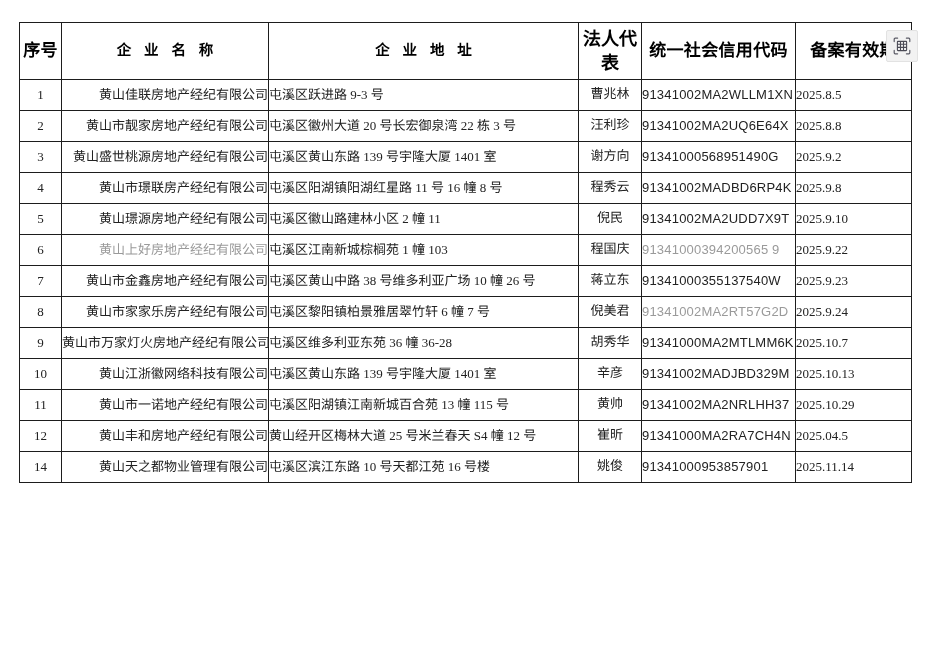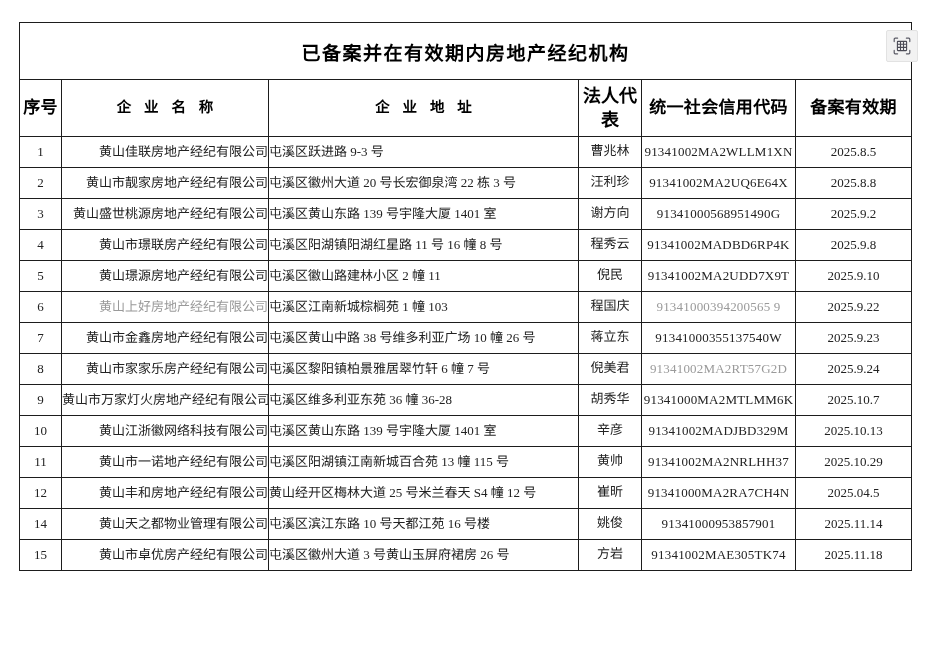--- a/index.html
+++ b/index.html
@@ -91,23 +91,23 @@
     font-size: 13px;
     color: #222;
     line-height: 1.2;
     white-space: nowrap;
     overflow: hidden;
   }
   td.c-idx   { text-align: center; font-size: 12.5px; color: #2a2a2a; }
   td.c-name  { text-align: right;   padding-left: 9px; }
   td.c-addr  { text-align: left;   padding-left: 9px; }
   td.c-rep   { text-align: center; font-family: Liberation Mono, monospace; }
-  td.c-code  { text-align: center; font-size: 12.5px; letter-spacing: 0.2px;
-               font-family: Liberation Serif, serif; }
-  td.c-date  { text-align: center; font-size: 12.5px; }
+  td.c-code  { font-size: 12.5px; letter-spacing: 0.2px;
+               font-family: Liberation Sans, sans-serif; }
+  td.c-date  { font-size: 12.5px; }
 
   
   .faded { color: #9a9a9a !important; margin-left: 28px; }
 
   
   col.w-idx  { width: 42px; }
   col.w-name { width: 207px; }
   col.w-addr { width: 310px; }
   col.w-rep  { width: 63px; }
   col.w-code { width: 154px; }
@@ -123,23 +123,20 @@
       <col class="w-idx">
         <col class="w-name">
         <col class="w-addr">
       <col class="w-rep">
         <col class="w-code">
         <col class="w-date">
     </colgroup>
 
     <thead>
       <tr>
-        <td class="title-cell" colspan="6">已备案并在有效期内房地产经纪机构</td>
-      </tr>
-      <tr>
         <th class="hdr narrow">序号</th>
         <th class="hdr spread">企  业  名  称</th>
         <th class="hdr spread">企  业  地  址</th>
         <th class="hdr wrapcell">法人代表</th>
         <th class="hdr narrow">统一社会信用代码</th>
         <th class="hdr narrow">备案有效期</th>
       </tr>
     </thead>
 
     <tbody id="table-body">
@@ -239,28 +236,20 @@
           <td class="c-code">91341000MA2RA7CH4N</td>
           <td class="c-date">2025.04.5</td>
         </tr>
         <tr>
           <td class="c-idx">14</td>
           <td class="c-name">黄山天之都物业管理有限公司</td>
           <td class="c-addr">屯溪区滨江东路 10 号天都江苑 16 号楼</td>
           <td class="c-rep">姚俊</td>
           <td class="c-code">91341000953857901</td>
           <td class="c-date">2025.11.14</td>
-        </tr>
-        <tr>
-          <td class="c-idx">15</td>
-          <td class="c-name">黄山市卓优房产经纪有限公司</td>
-          <td class="c-addr">屯溪区徽州大道 3 号黄山玉屏府裙房 26 号</td>
-          <td class="c-rep">方岩</td>
-          <td class="c-code">91341002MAE305TK74</td>
-          <td class="c-date">2025.11.18</td>
         </tr>
       </tbody>
   </table>
 
   <div class="corner-tool">
     <span>
       <svg width="20" height="20" viewBox="0 0 20 20" aria-hidden="true">
         <g fill="none" stroke="#5b5b66" stroke-width="1.2" stroke-linecap="round">
           <path d="M2.2 5.6V3.2c0-.55.45-1 1-1h2.4"></path>
           <path d="M14.4 2.2h2.4c.55 0 1 .45 1 1v2.4"></path>

